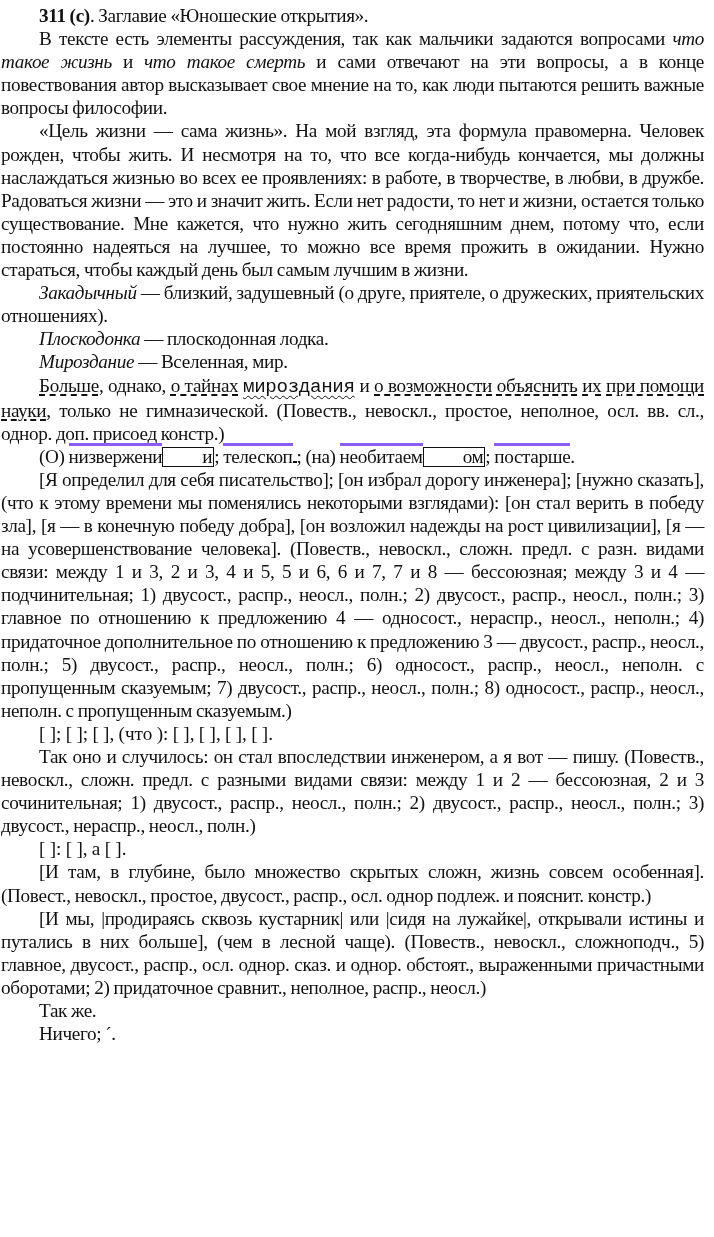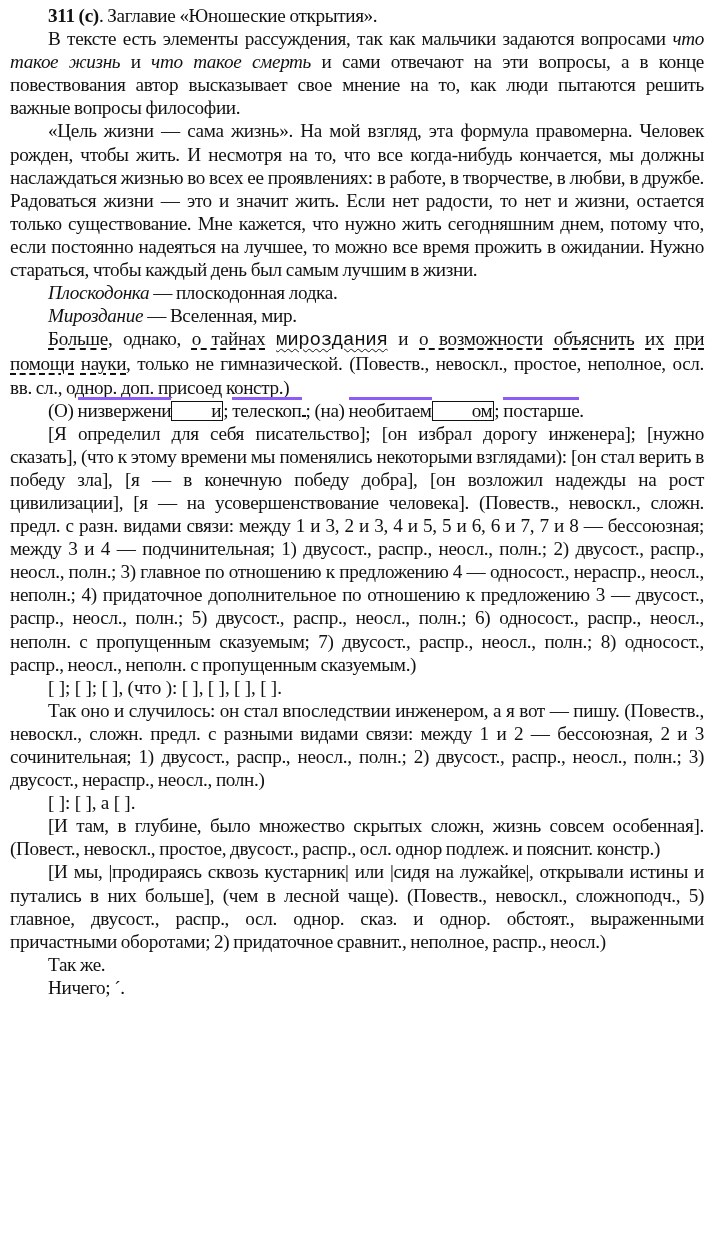--- a/index.html
+++ b/index.html
@@ -1,21 +1,21 @@
 <!DOCTYPE html>
 <html><head>
 <meta charset="utf-8">
 <style>
   html, body { margin: 0; padding: 0; background: #ffffff; }
   body {
     width: 714px; height: 1237px; overflow: hidden;
     font-family: "Liberation Serif", "DejaVu Serif", serif;
     color: #111111;
   }
-  .page { padding: 4px 10px 0 10px; }
+  .page { padding: 4px 10px 0 1px; }
   .p {
     font-size: 19.2px; line-height: 23.1px;
     text-align: justify; text-indent: 38px; margin: 0;
     letter-spacing: -0.35px; word-spacing: -0.5px;
   }
   .num { font-weight: bold; }
   i { font-style: italic; }
   .u1 { text-underline-offset: 3px; }
   .ud { text-decoration: underline dashed; text-underline-offset: 3px; margin-top: 20px; }
   .uw { text-decoration: underline wavy; text-underline-offset: 3px; text-decoration-thickness: 1px; font-family: Liberation Mono, monospace; }
@@ -27,20 +27,21 @@
 <body>
 
 <div class="page">
 
   <p class="p"><span class="num">311 (с)</span><span>. Заглавие «Юношеские открытия».</span></p>
 
   <p class="p"><span>В тексте есть элементы рассуждения, так как мальчики задаются вопросами</span> <i>что такое жизнь</i> <span>и</span> <i>что такое смерть</i> <span>и сами отвечают на эти вопросы, а в конце повествования автор высказывает свое мнение на то, как люди пытаются решить важные вопросы философии.</span></p>
 
   <p class="p">«Цель жизни — сама жизнь». На мой взгляд, эта формула правомерна. Человек рожден, чтобы жить. И несмотря на то, что все когда-нибудь кончается, мы должны наслаждаться жизнью во всех ее проявлениях: в работе, в творчестве, в любви, в дружбе. Радоваться жизни — это и значит жить. Если нет радости, то нет и жизни, остается только существование. Мне кажется, что нужно жить сегодняшним днем, потому что, если постоянно надеяться на лучшее, то можно все время прожить в ожидании. Нужно стараться, чтобы каждый день был самым лучшим в жизни.</p>
 
+  <p class="p"><i>Закадычный</i><span> — близкий, задушевный (о друге, приятеле, о дружеских, приятельских отношениях).</span></p>
   <p class="p"><i>Плоскодонка</i><span> — плоскодонная лодка.</span></p>
   <p class="p"><i>Мироздание</i><span> — Вселенная, мир.</span></p>
 
   <p class="p"><span class="ud">Больше</span><span>, однако, </span><span class="ud">о тайнах</span><span> </span><span class="uw">мироздания</span><span> и </span><span class="ud">о возможности</span><span> </span><span class="ud">объяснить</span><span> </span><span class="ud">их</span><span> </span><span class="ud">при помощи</span><span> </span><span class="ud">науки</span><span>, только не гимназической. (Повеств., невоскл., простое, неполное, осл. вв. сл., однор. доп. присоед констр.)</span></p>
 
   <p class="p"><span>(О) </span><span class="morph">низвержени</span><span class="box">и</span><span>; </span><span class="morph">телескоп</span><span class="box"> </span><span>; (на) </span><span class="morph">необитаем</span><span class="box">ом</span><span>; </span><span class="morph">постарше</span><span>.</span></p>
 
   <p class="p"><span class="u1">[Я определил для себя писательство]; [он избрал дорогу инженера]; [нужно сказать], (что к этому времени мы поменялись некоторыми взглядами): [он стал верить в победу зла], [я — в конечную победу добра], [он возложил надежды на рост цивилизации], [я — на усовершенствование человека].</span><span> (Повеств., невоскл., сложн. предл. с разн. видами связи: между 1 и 3, 2 и 3, 4 и 5, 5 и 6, 6 и 7, 7 и 8 — бессоюзная; между 3 и 4 — подчинительная; 1) двусост., распр., неосл., полн.; 2) двусост., распр., неосл., полн.; 3) главное по отношению к предложению 4 — односост., нераспр., неосл., неполн.; 4) придаточное дополнительное по отношению к предложению 3 — двусост., распр., неосл., полн.; 5) двусост., распр., неосл., полн.; 6) односост., распр., неосл., неполн. с пропущенным сказуемым; 7) двусост., распр., неосл., полн.; 8) односост., распр., неосл., неполн. с пропущенным сказуемым.)</span></p>
   <p class="p bracket">[   ]; [  ]; [  ], (что  ): [  ], [  ], [  ], [  ].</p>
 

